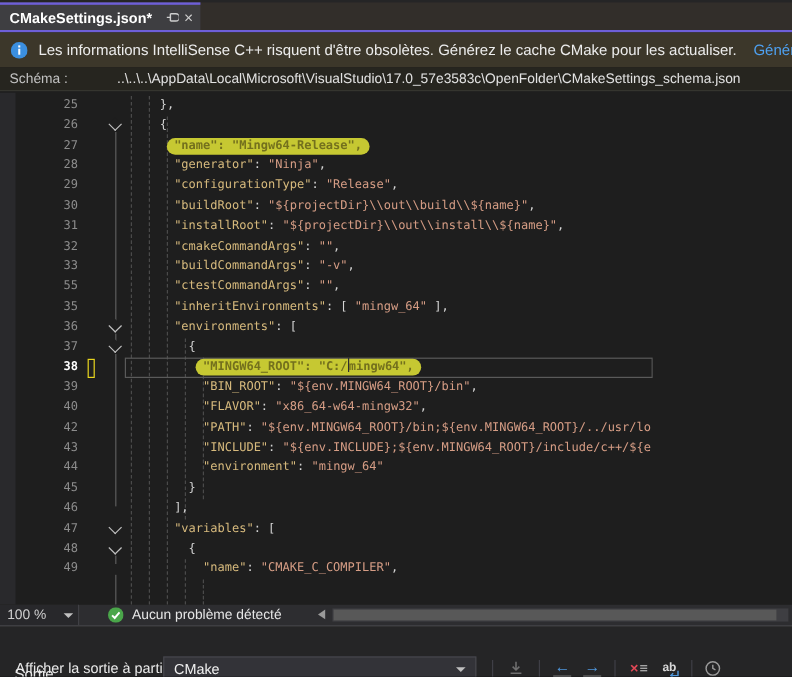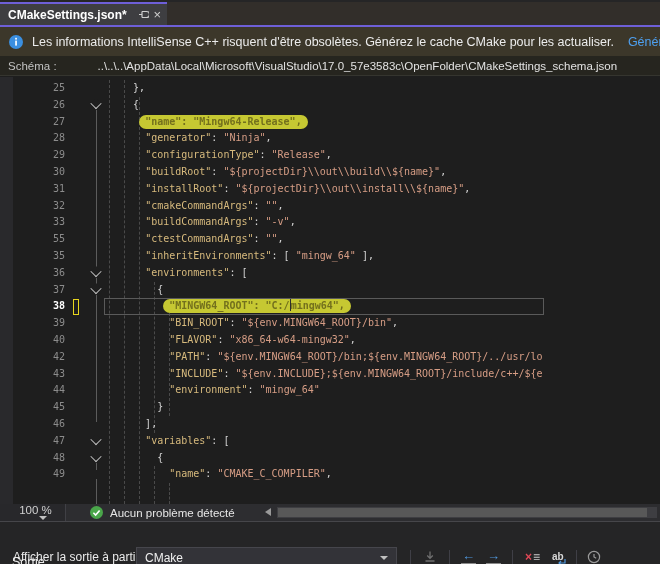--- a/index.html
+++ b/index.html
@@ -46,21 +46,21 @@
   .t-p{color:#d4d4d4;}
   .t-k{color:#d7ba7d;}
   .t-s{color:#d69d85;}
   .pill{background:#c6c832;border-radius:9px;padding:1px 6px 2px 6px;margin:0 -6px;}
   .pill .t-h{color:#73701d;font-weight:bold;}
   .t-c{display:inline-block;width:0;border-left:1.5px solid #2e2e2e;height:12px;vertical-align:-2px;}
   
   .estatus{position:absolute;left:0;top:504px;width:660px;height:17px;background:#2d2d30;
     display:flex;align-items:center;}
   .zoomsel{width:66px;height:17px;display:flex;align-items:center;border-right:1px solid #404045;
-    box-sizing:border-box;padding-left:6px;color:#d0d0d0;font-size:11.5px;background:#28282b;flex-direction:column;}
+    box-sizing:border-box;padding-left:6px;color:#d0d0d0;font-size:11.5px;background:#28282b;}
   .tri-down{width:0;height:0;border-left:4px solid transparent;border-right:4px solid transparent;
     border-top:4px solid #c0c0c0;margin-left:14px;}
   .probs{display:flex;align-items:center;margin-left:24px;color:#e6e6e6;font-size:11.5px;}
   .probs svg{margin-right:7px;}
   .tri-left{width:0;height:0;border-top:4.5px solid transparent;border-bottom:4.5px solid transparent;
     border-right:6px solid #9a9a9a;position:absolute;left:265px;top:4px;}
   .hscroll{position:absolute;left:277px;right:3px;top:3px;height:11px;background:#3e3e42;}
   .hthumb{position:absolute;left:1px;top:1px;height:9px;width:369px;background:#585858;}
   
   .output{position:absolute;left:0;top:521px;width:660px;height:43px;background:#252526;

